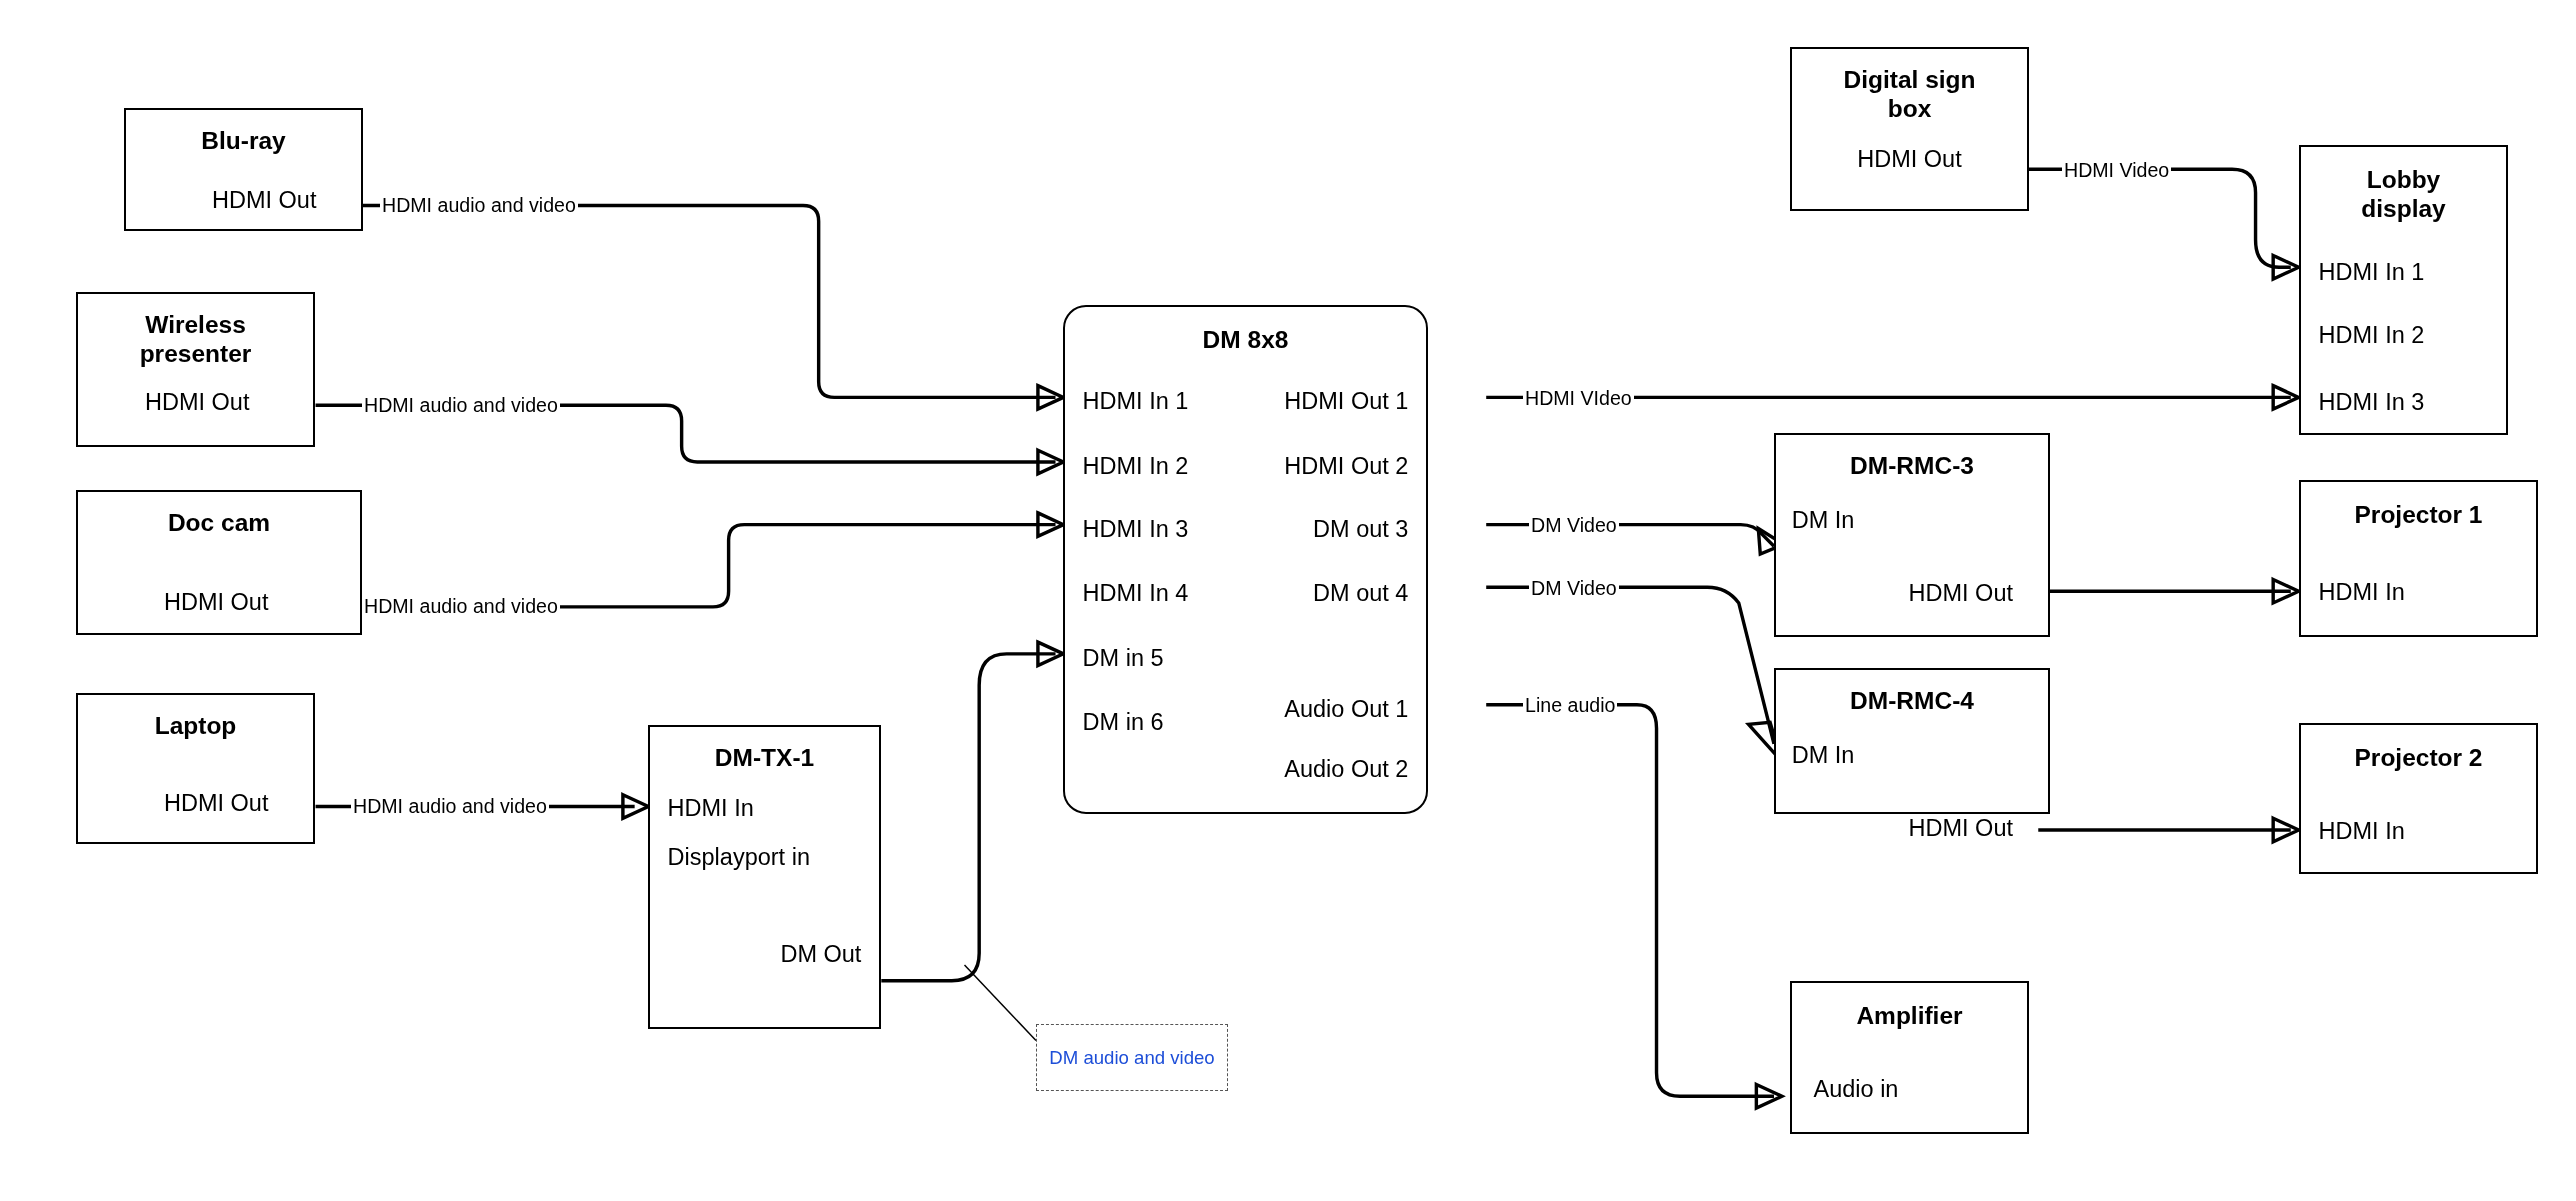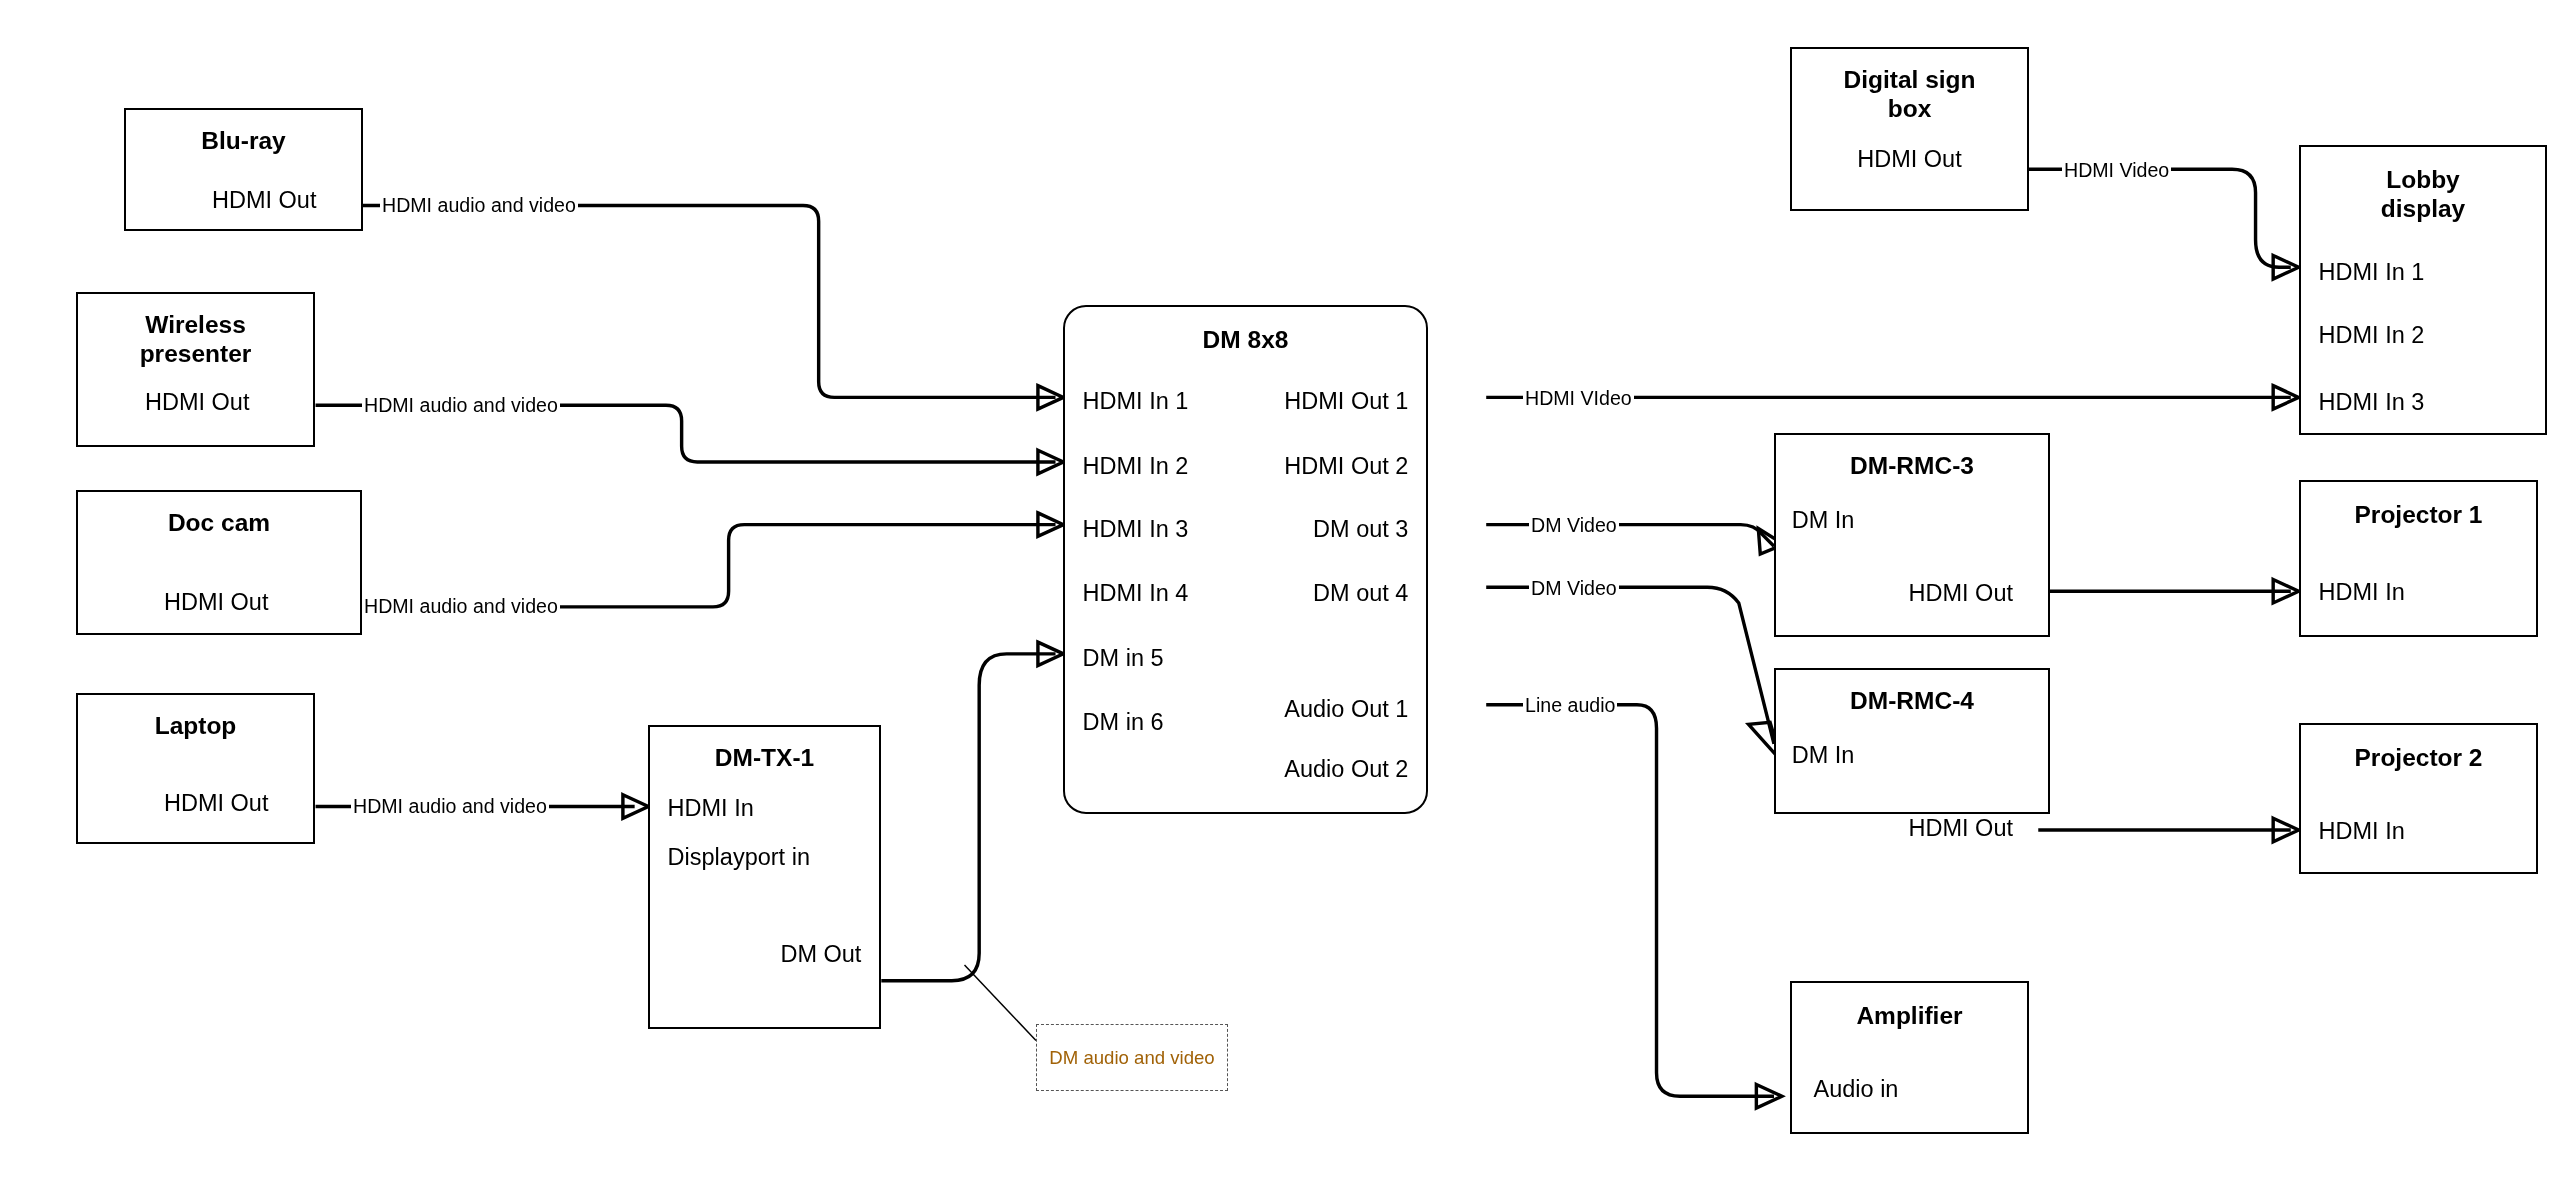--- a/index.html
+++ b/index.html
@@ -40,21 +40,21 @@
   .port.left  { text-align: left; }
   .port.right { text-align: right; }
   .port.center{ text-align: center; }
 
   .note {
     position: absolute;
     box-sizing: border-box;
     border: 1px dashed #555555;
     background: #ffffff;
     font-size: 18.6px;
-    color: #a16207;
+    color: #1d4ed8;
     text-align: center;
     line-height: 1.25;
     display: flex;
     align-items: center;
     justify-content: center;
     z-index: 3;
   }
 
   .edge-label {
     position: absolute;
@@ -173,21 +173,21 @@
     <div class="port right" style="position:absolute; right:17.6px; top:272px;">DM out 4</div>
     <div class="port right" style="position:absolute; right:17.6px; top:388px;">Audio Out 1</div>
     <div class="port right" style="position:absolute; right:17.6px; top:448px;">Audio Out 2</div>
   </div>
 
   <div class="node" style="left:1790px; top:47px; width:239px; height:164px;">
     <div class="title" style="margin-top:15.7px; padding:0 45px;">Digital sign box</div>
     <div class="port center" style="margin-top:21.5px;">HDMI Out</div>
   </div>
 
-  <div class="node" style="left:2299px; top:145px; width:248px; height:290px;">
+  <div class="node" style="left:2299px; top:145px; width:209px; height:290px;">
     <div class="title" style="margin-top:17.6px; padding:0 47px;">Lobby display</div>
     <div class="port left" style="position:absolute; left:17.6px; top:111px;">HDMI In 1</div>
     <div class="port left" style="position:absolute; left:17.6px; top:174px;">HDMI In 2</div>
     <div class="port left" style="position:absolute; left:17.6px; top:241px;">HDMI In 3</div>
   </div>
 
   <div class="node" style="left:1774px; top:433px; width:276px; height:204px;">
     <div class="title" style="margin-top:15.7px;">DM-RMC-3</div>
     <div class="port left" style="margin-top:25.5px; margin-left:15.7px;">DM In</div>
     <div class="port right" style="margin-top:45px; margin-right:35px;">HDMI Out</div>

